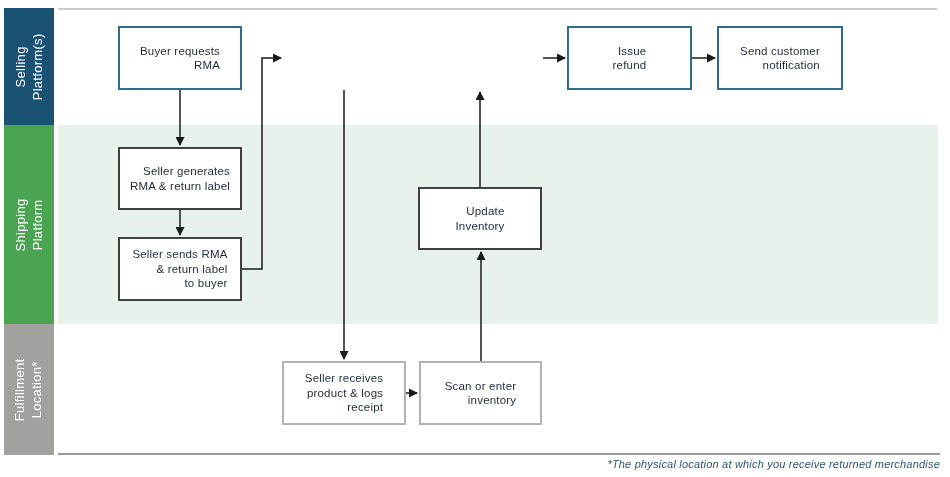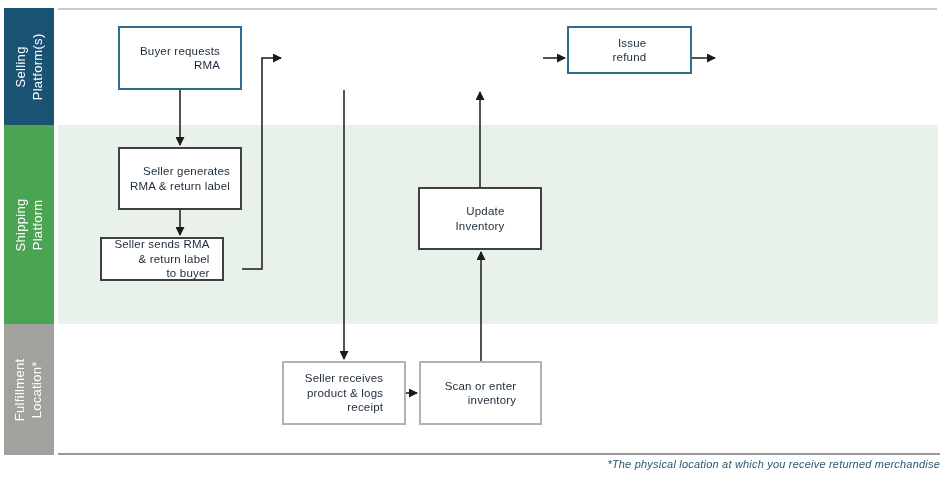--- a/index.html
+++ b/index.html
@@ -134,30 +134,34 @@
       <path d="M480,187 L480,92" marker-end="url(#arrow)"></path>
       <path d="M543,58 L565,58" marker-end="url(#arrow)"></path>
       <path d="M692,58 L715,58" marker-end="url(#arrow)"></path>
     </g>
   </svg>
 
   <div class="node node-blue" style="left:118px; top:26px; width:124px; height:64px">
     <span class="node-label">Buyer requests
 RMA</span>
   </div>
-  <div class="node node-blue" style="left:567px; top:26px; width:125px; height:48px">
+  <div class="node node-blue" style="left:567px; top:26px; width:125px; height:64px">
     <span class="node-label">Issue
 refund</span>
+  </div>
+  <div class="node node-blue" style="left:717px; top:26px; width:126px; height:64px">
+    <span class="node-label">Send customer
+notification</span>
   </div>
 
   <div class="node node-green" style="left:118px; top:147px; width:124px; height:63px">
     <span class="node-label">Seller generates
 RMA &amp; return label</span>
   </div>
-  <div class="node node-green" style="left:100px; top:237px; width:124px; height:44px">
+  <div class="node node-green" style="left:118px; top:237px; width:124px; height:64px">
     <span class="node-label">Seller sends RMA
 &amp; return label
 to buyer</span>
   </div>
   <div class="node node-green" style="left:418px; top:187px; width:124px; height:63px">
     <span class="node-label">Update
 Inventory</span>
   </div>
 
   <div class="node node-gray" style="left:282px; top:361px; width:124px; height:64px">

